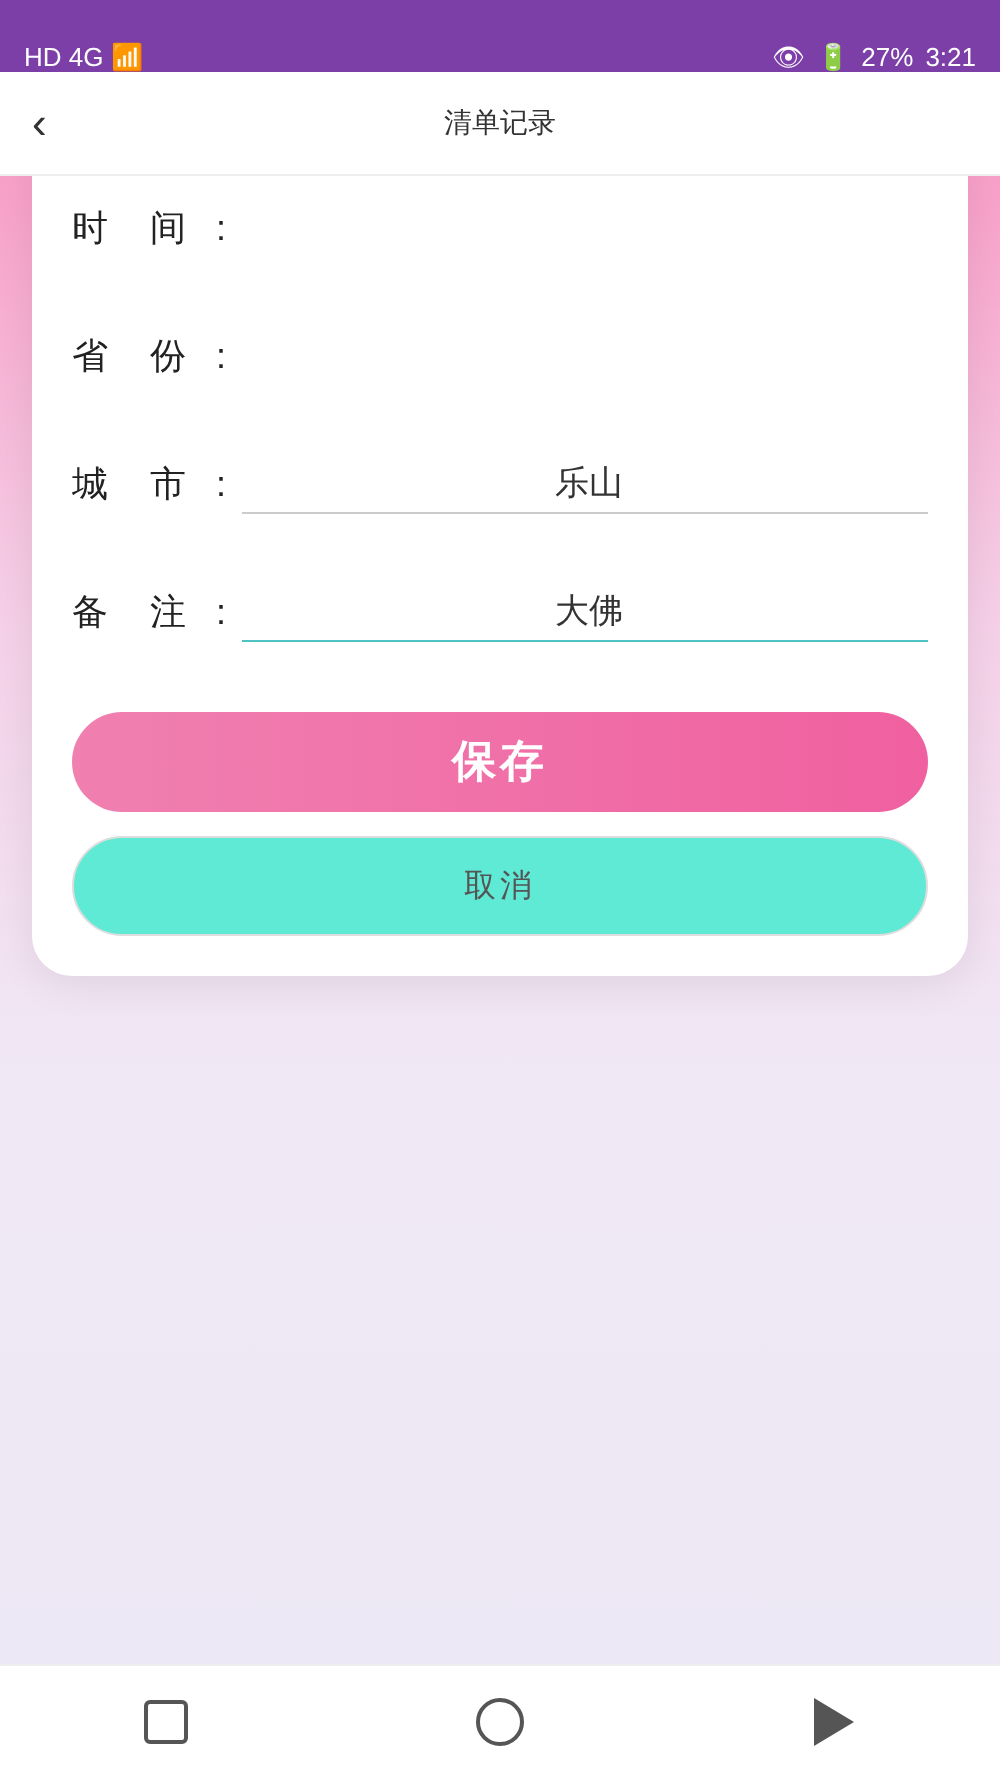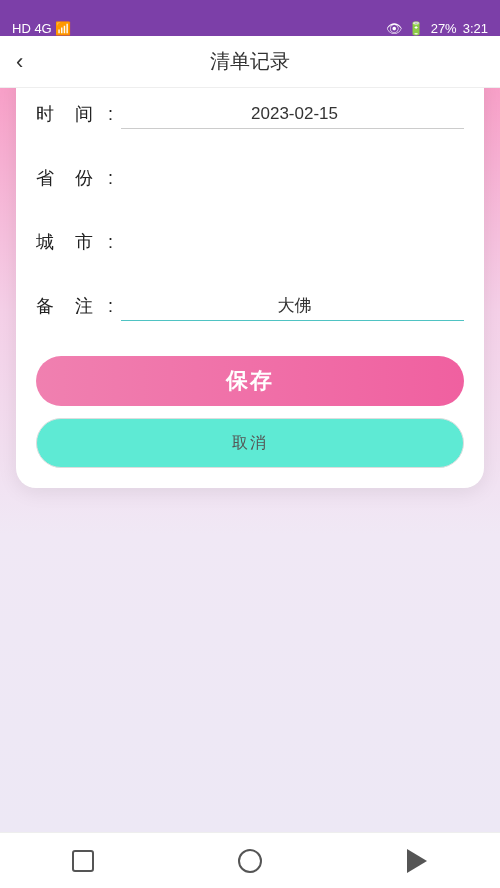--- a/index.html
+++ b/index.html
@@ -50,21 +50,21 @@
     }
     .back-btn {
       position: absolute;
       left: 16px;
       font-size: 22px;
       color: #333;
       cursor: pointer;
       font-weight: 300;
     }
     .header-title {
-      font-size: 20px;
+      font-size: 14px;
       color: #333;
       font-weight: 500;
     }
 
     
     .banner {
       width: 100%;
       height: 160px;
       background: linear-gradient(135deg, #f8a0c8 0%, #f0c0d8 40%, #e8d0e8 70%, #ddc0e8 100%);
       display: flex;
@@ -283,33 +283,33 @@
 
 <div class="content-wrapper">
 
 
   <div class="form-card">
 
     
     <div class="form-row">
       <span class="form-label">时  间</span>
       <span class="form-colon">:</span>
-      <input class="form-input" type="text" value="2023-02-15" style="">
     </div>
 
     
     <div class="form-row">
       <span class="form-label">省  份</span>
       <span class="form-colon">:</span>
     </div>
 
     
     <div class="form-row">
       <span class="form-label">城  市</span>
       <span class="form-colon">:</span>
+      <input class="form-input" type="text" value="乐山" style="">
     </div>
 
     
     <div class="form-row">
       <span class="form-label">备  注</span>
       <span class="form-colon">:</span>
       <input class="form-input active" type="text" value="大佛" style="">
     </div>
 
     

